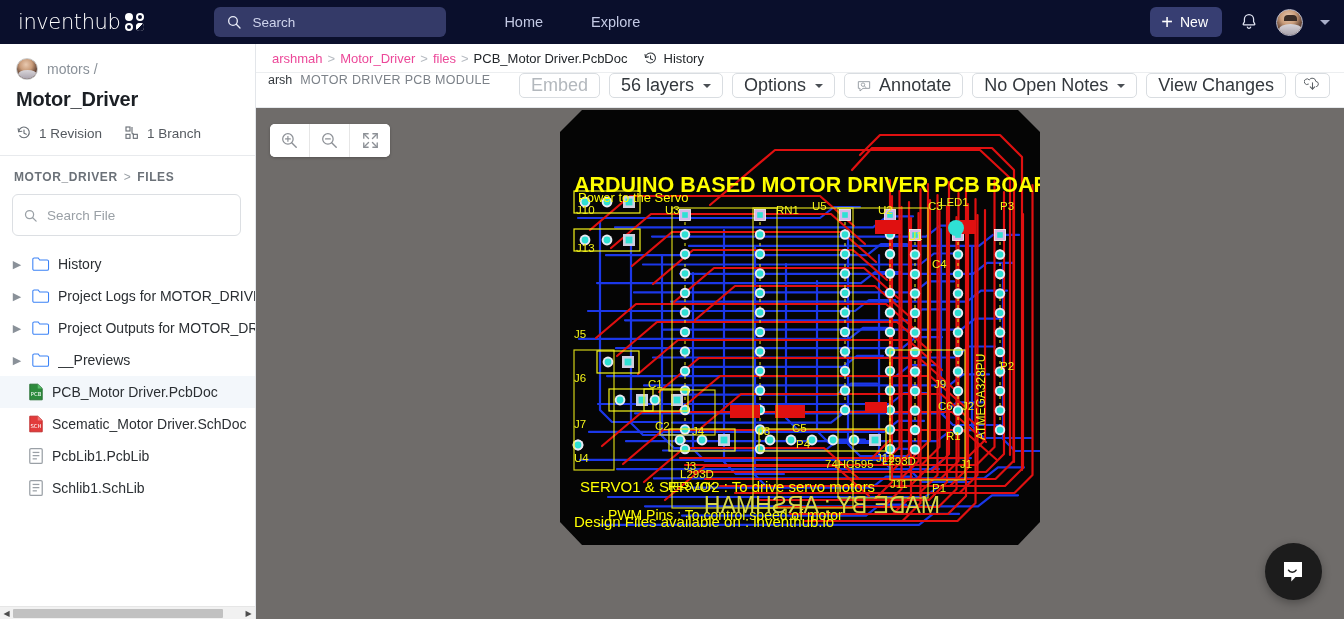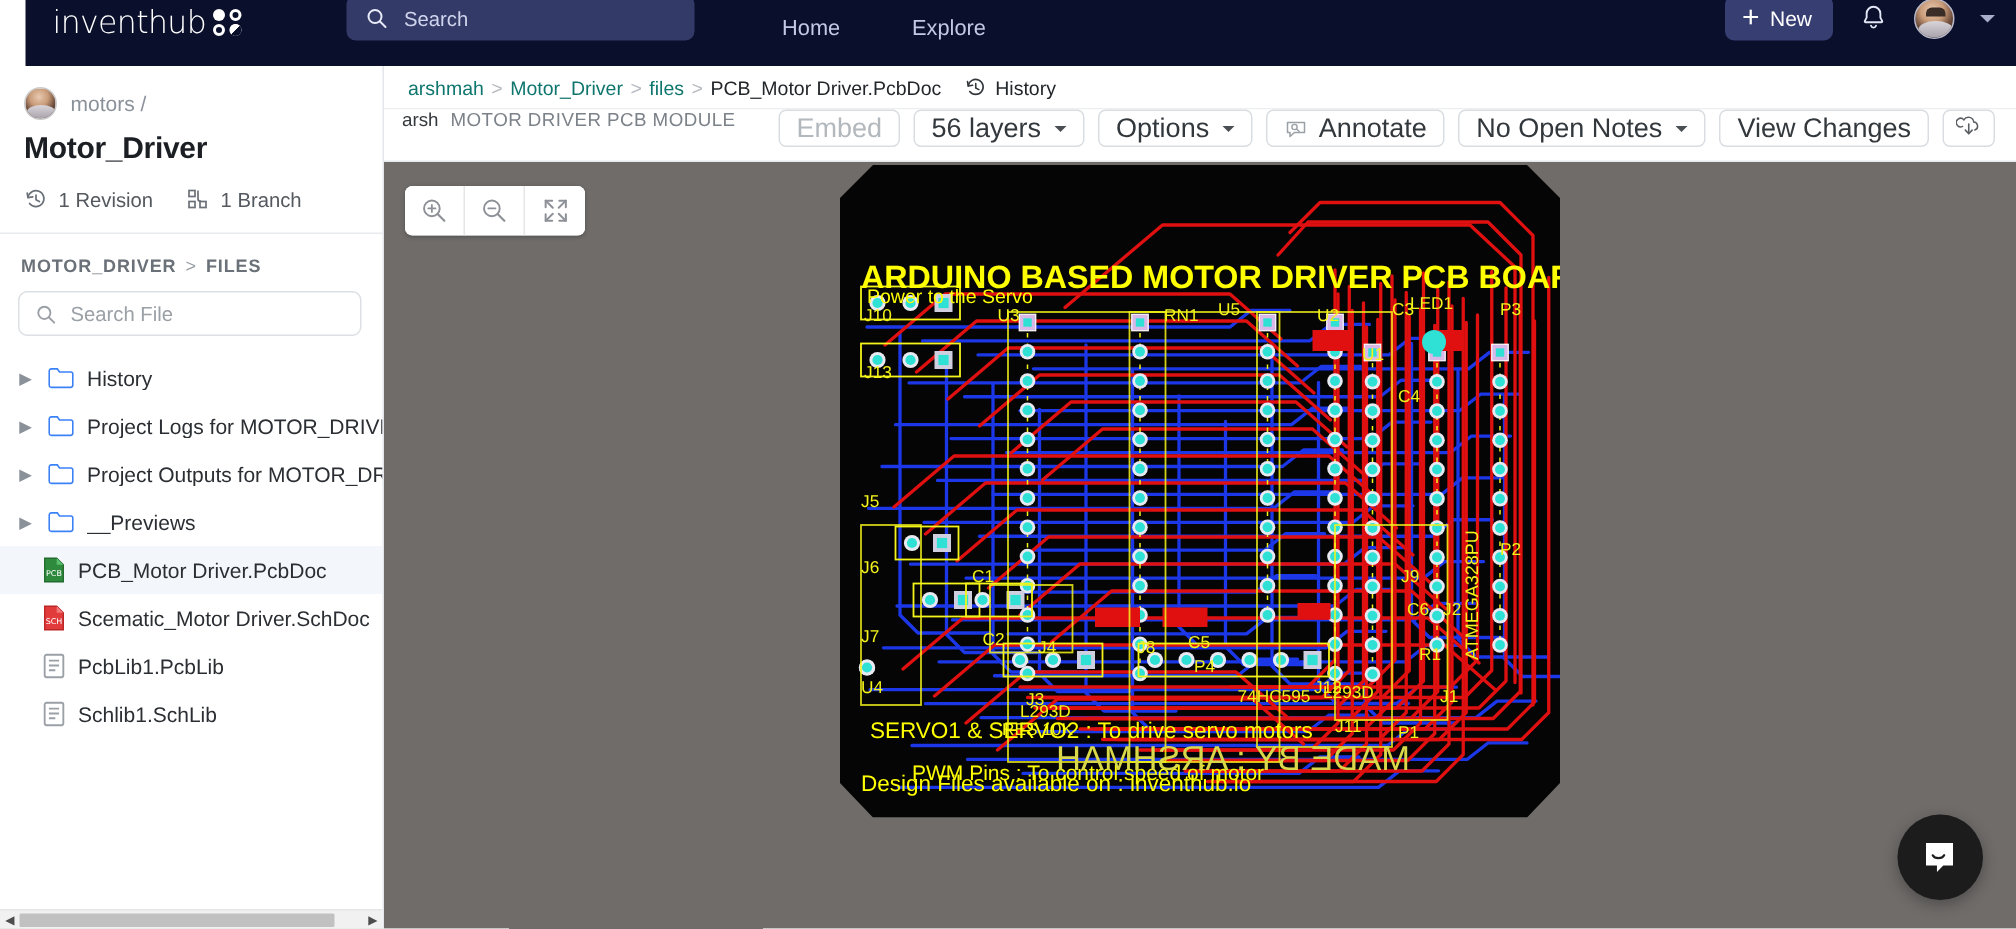--- a/index.html
+++ b/index.html
@@ -9,23 +9,23 @@
     overflow: hidden;
     font-family: "Liberation Sans", sans-serif;
     background: #ffffff;
   }
   .app { width: 1344px; height: 619px; position: relative; display: flex; flex-direction: column; }
 
   
   .topnav {
     height: 44px; flex: 0 0 44px;
     background: #0a0f2c;
-    display: flex; align-items: flex-end;
-    padding: 0 14px 17px 18px;
-    position: relative; z-index: 40; margin-left: 17px;
+    display: flex; align-items: center;
+    padding: 0 14px 0 18px;
+    position: relative; z-index: 40;
   }
   .brand { display: flex; align-items: center; gap: 2px; }
   .brand-text {
     color: #fff; font-size: 21px; letter-spacing: -0.4px;
     font-family: "DejaVu Sans", sans-serif; font-weight: 300;
   }
   .brand-dots { margin-left: 3px; position: relative; width: 21px; height: 18px; }
   .brand-dots i { position: absolute; display: block; background: #fff; }
   .bd1 { width: 8px; height: 8px; border-radius: 50%; left: 0; top: 0; }
   .bd2 { width: 8px; height: 8px; border-radius: 50%; left: 11px; top: 0;
@@ -88,21 +88,21 @@
   .repo-owner span { color: #8a9199; font-size: 14px; }
   .repo-name { font-size: 20px; color: #1b1f24; font-weight: 700; margin-top: 8px; letter-spacing:-0.2px;}
   .repo-meta { display: flex; gap: 22px; margin-top: 14px; align-items: center; }
   .repo-meta .item { display: flex; align-items: center; gap: 7px; color: #54595f; font-size: 13.5px; }
 
   .files-crumb { padding: 14px 16px 8px 14px; font-size: 12px; color: #6b7178;
      letter-spacing: .6px; font-weight: 700; display:flex; gap:6px; }
   .files-crumb .sep { font-weight: 400; color:#9aa0a6; }
 
   .searchfile {
-    margin: 2px 14px 10px 12px; height: 30px; border: 1px solid #dcdfe3; border-radius: 6px;
+    margin: 2px 14px 10px 12px; height: 42px; border: 1px solid #dcdfe3; border-radius: 6px;
     display: flex; align-items: center; gap: 9px; padding: 0 10px;
   }
   .searchfile .ph { color: #9aa0a6; font-size: 13.5px; }
 
   .filelist { flex: 1; overflow: hidden; padding-top: 2px; }
   .file-row {
     height: 32px; display: flex; align-items: center; gap: 8px;
     padding-left: 10px; font-size: 14px; color: #2b2f33; white-space: nowrap; cursor: pointer;
   }
   .file-row.sel { background: #f3f7fb; }
@@ -119,21 +119,21 @@
   .hscroll .track { flex: 1; height: 11px; position: relative; background:#f1f1f1;}
   .hscroll .thumb { position: absolute; left: 0; top: 1px; width: 210px; height: 9px;
       background: #c1c1c1; border-radius: 1px; }
 
   
   .main { flex: 1; display: flex; flex-direction: column; min-width: 0; background:#fff;}
   .crumbbar {
     height: 29px; flex: 0 0 29px; display: flex; align-items: center;
     padding: 0 16px; font-size: 13px; gap: 5px; border-bottom: 1px solid #eceef0;
   }
-  .crumbbar .mut { color: #0f766e; }
+  .crumbbar .mut { color: #ec4899; }
   .crumbbar .sepc { color: #b5bac0; }
   .crumbbar .cur { color: #22262a; }
   .crumbbar .hist { display: flex; align-items: center; gap: 6px; margin-left: 10px; color: #22262a; cursor:pointer;}
 
   .toolbar {
     height: 35px; flex: 0 0 35px; display: flex; align-items: flex-start;
     padding: 0 14px 0 12px; gap: 10px; border-bottom: 1px solid #e6e9ec; background:#fff;
   }
   .tb-left { display: flex; align-items: baseline; gap: 8px; }
   .tb-user { font-size: 12.5px; color: #33383d; }

